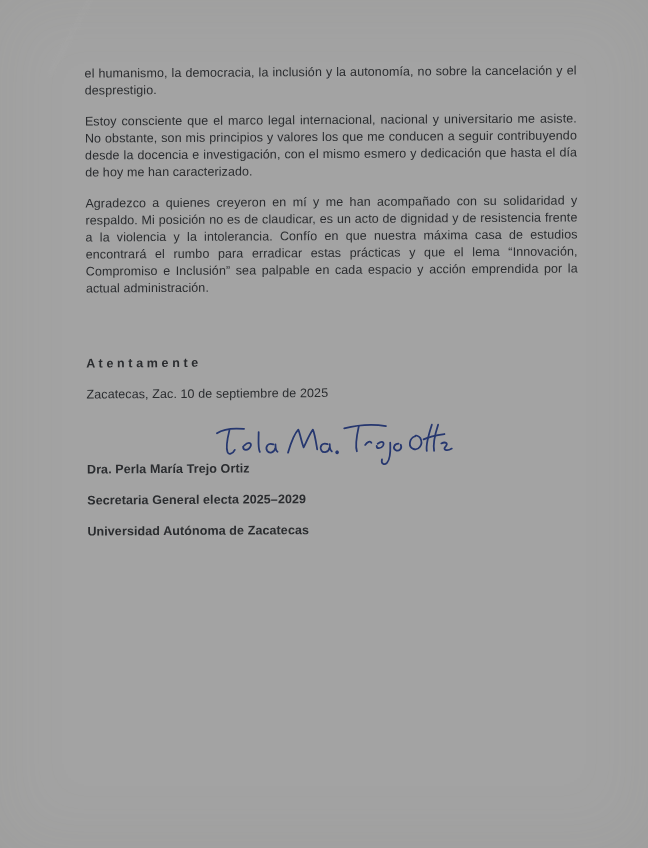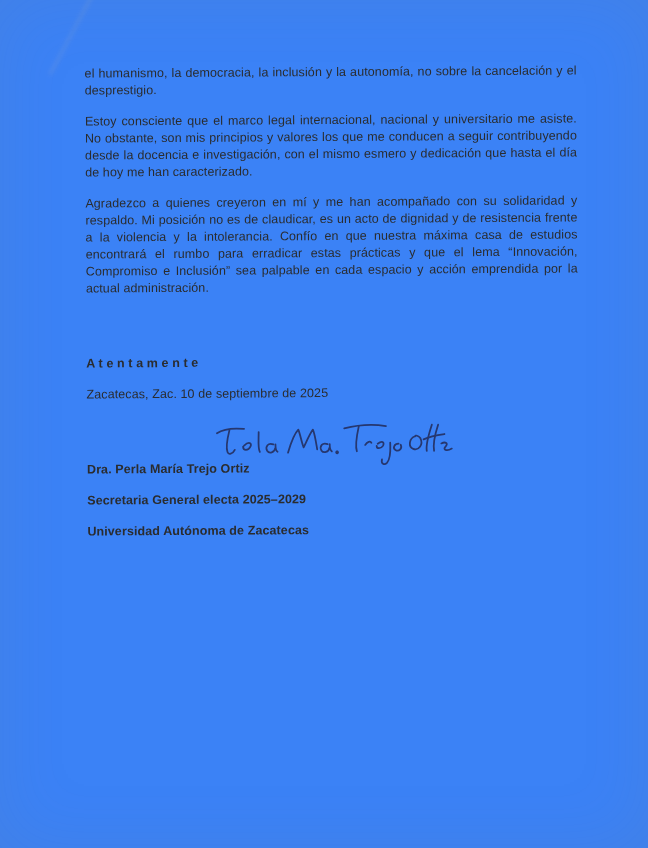--- a/index.html
+++ b/index.html
@@ -5,21 +5,21 @@
   html,body{margin:0;padding:0;}
   body{
     width:648px;height:848px;
     background:#f2f2ef;
     font-family:"Liberation Sans", sans-serif;
     overflow:hidden;
   }
   .sheet{
     position:relative;
     width:648px;height:848px;
-    background:#3b82f6;
+    background:#a3a3a3;
     box-shadow:inset 0 0 70px rgba(120,120,115,0.12);
   }
   
   .crease{
     position:absolute;left:70px;top:-10px;width:2px;height:90px;
     background:rgba(180,180,175,0.25);
     transform:rotate(28deg);
     filter:blur(2px);
   }
   .content{

